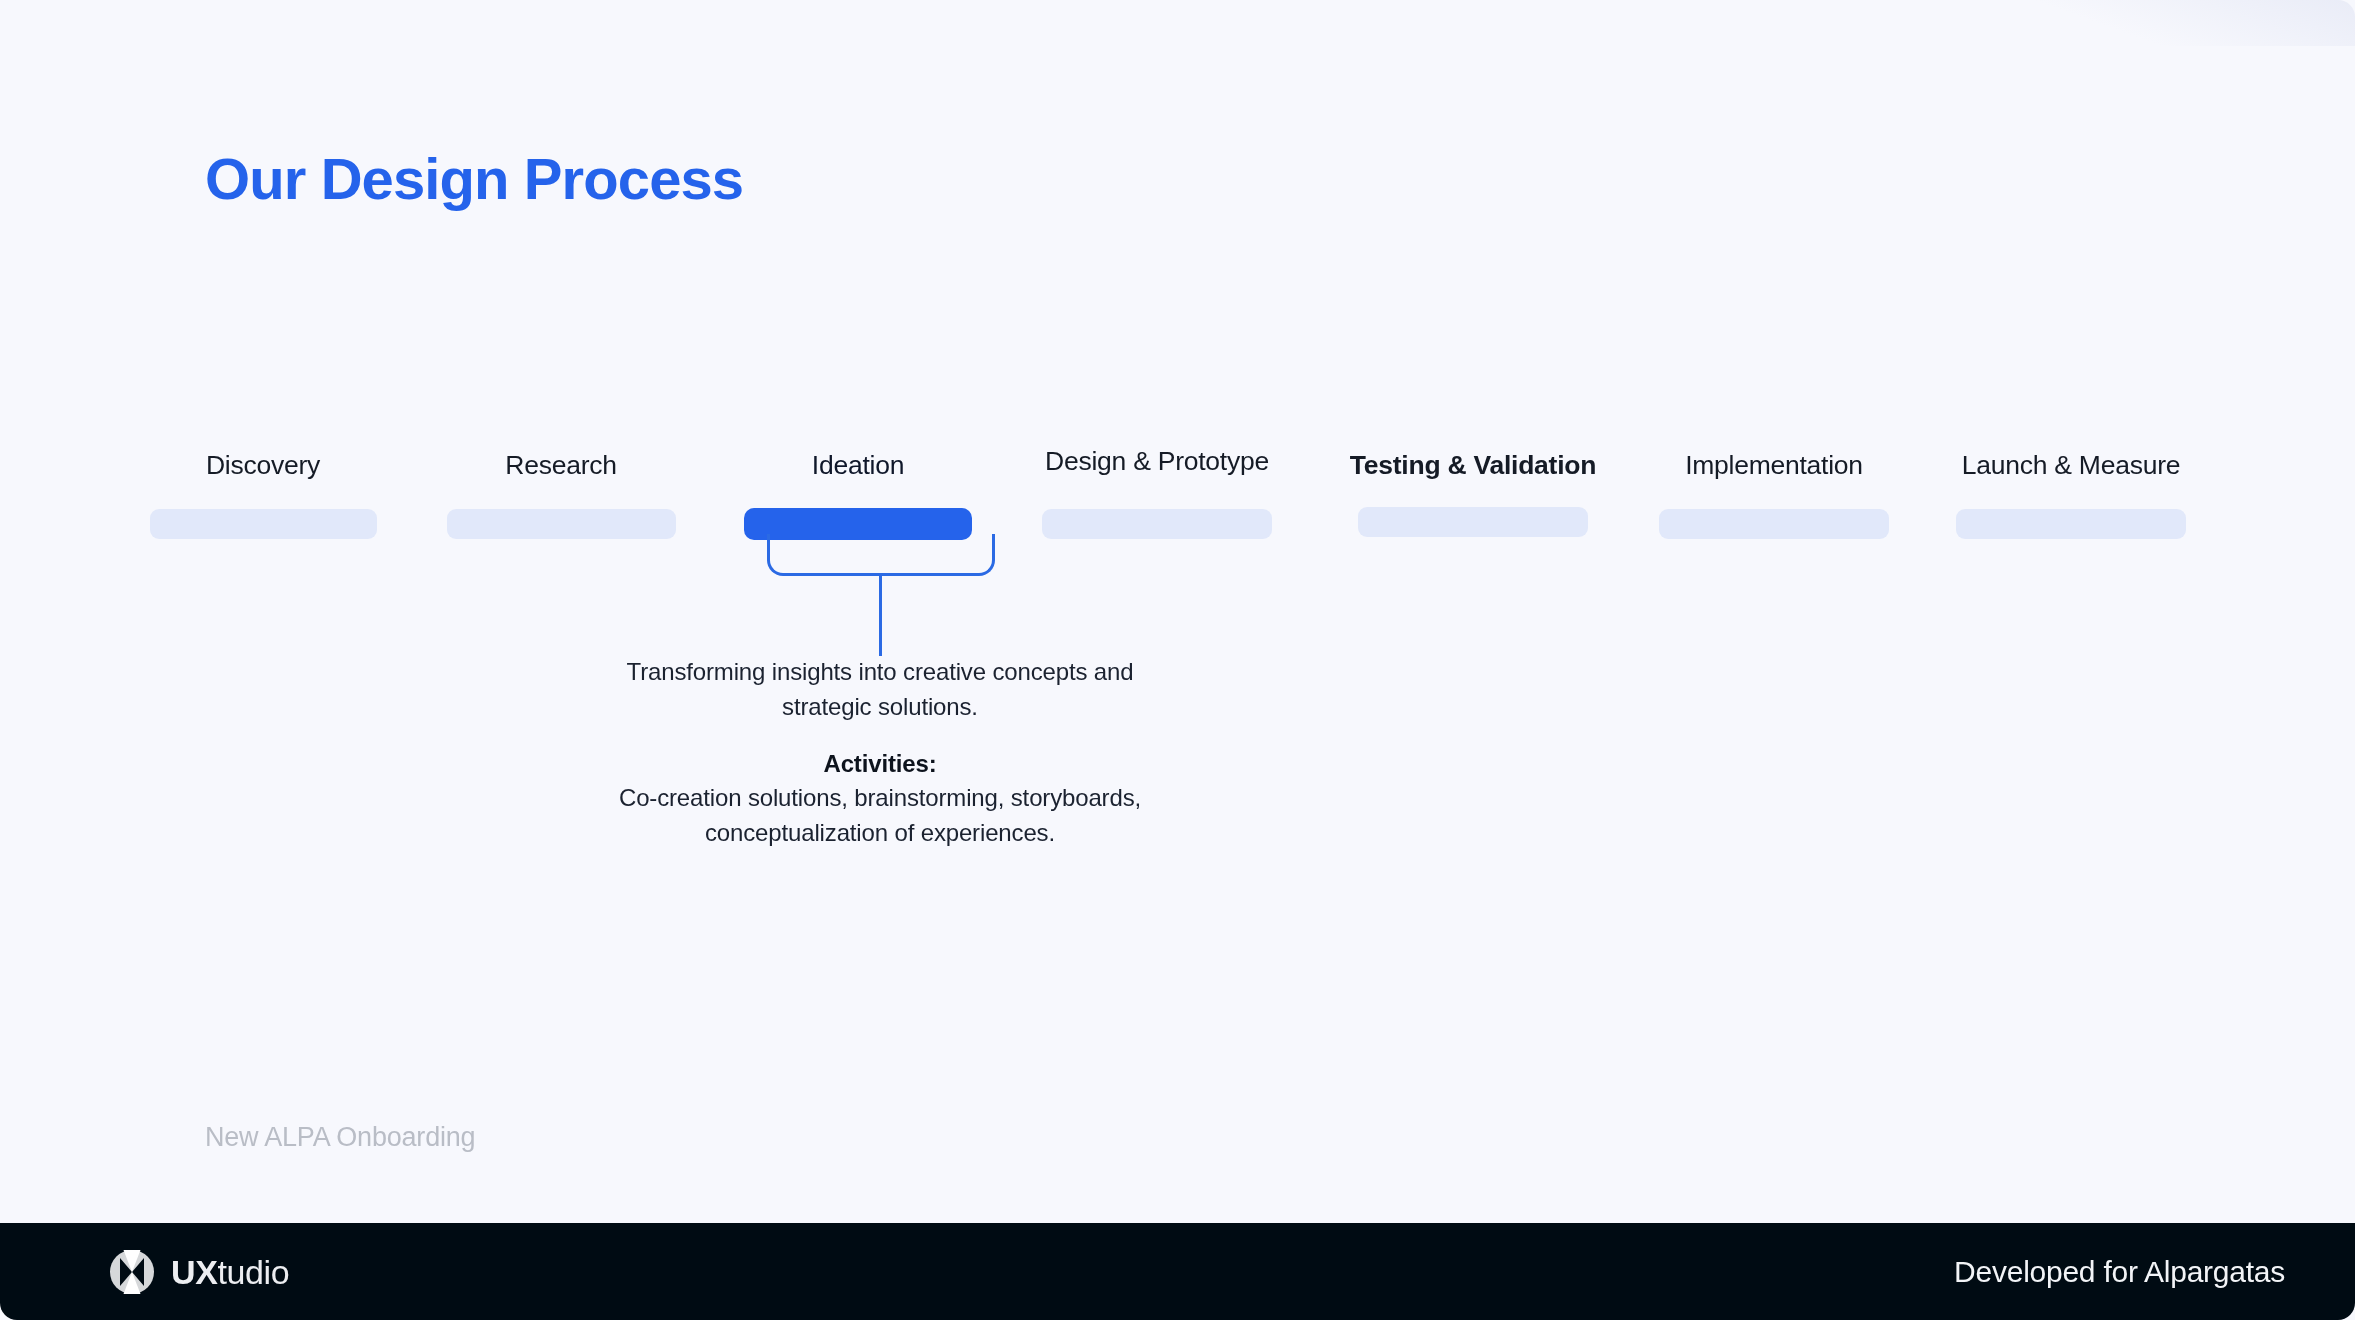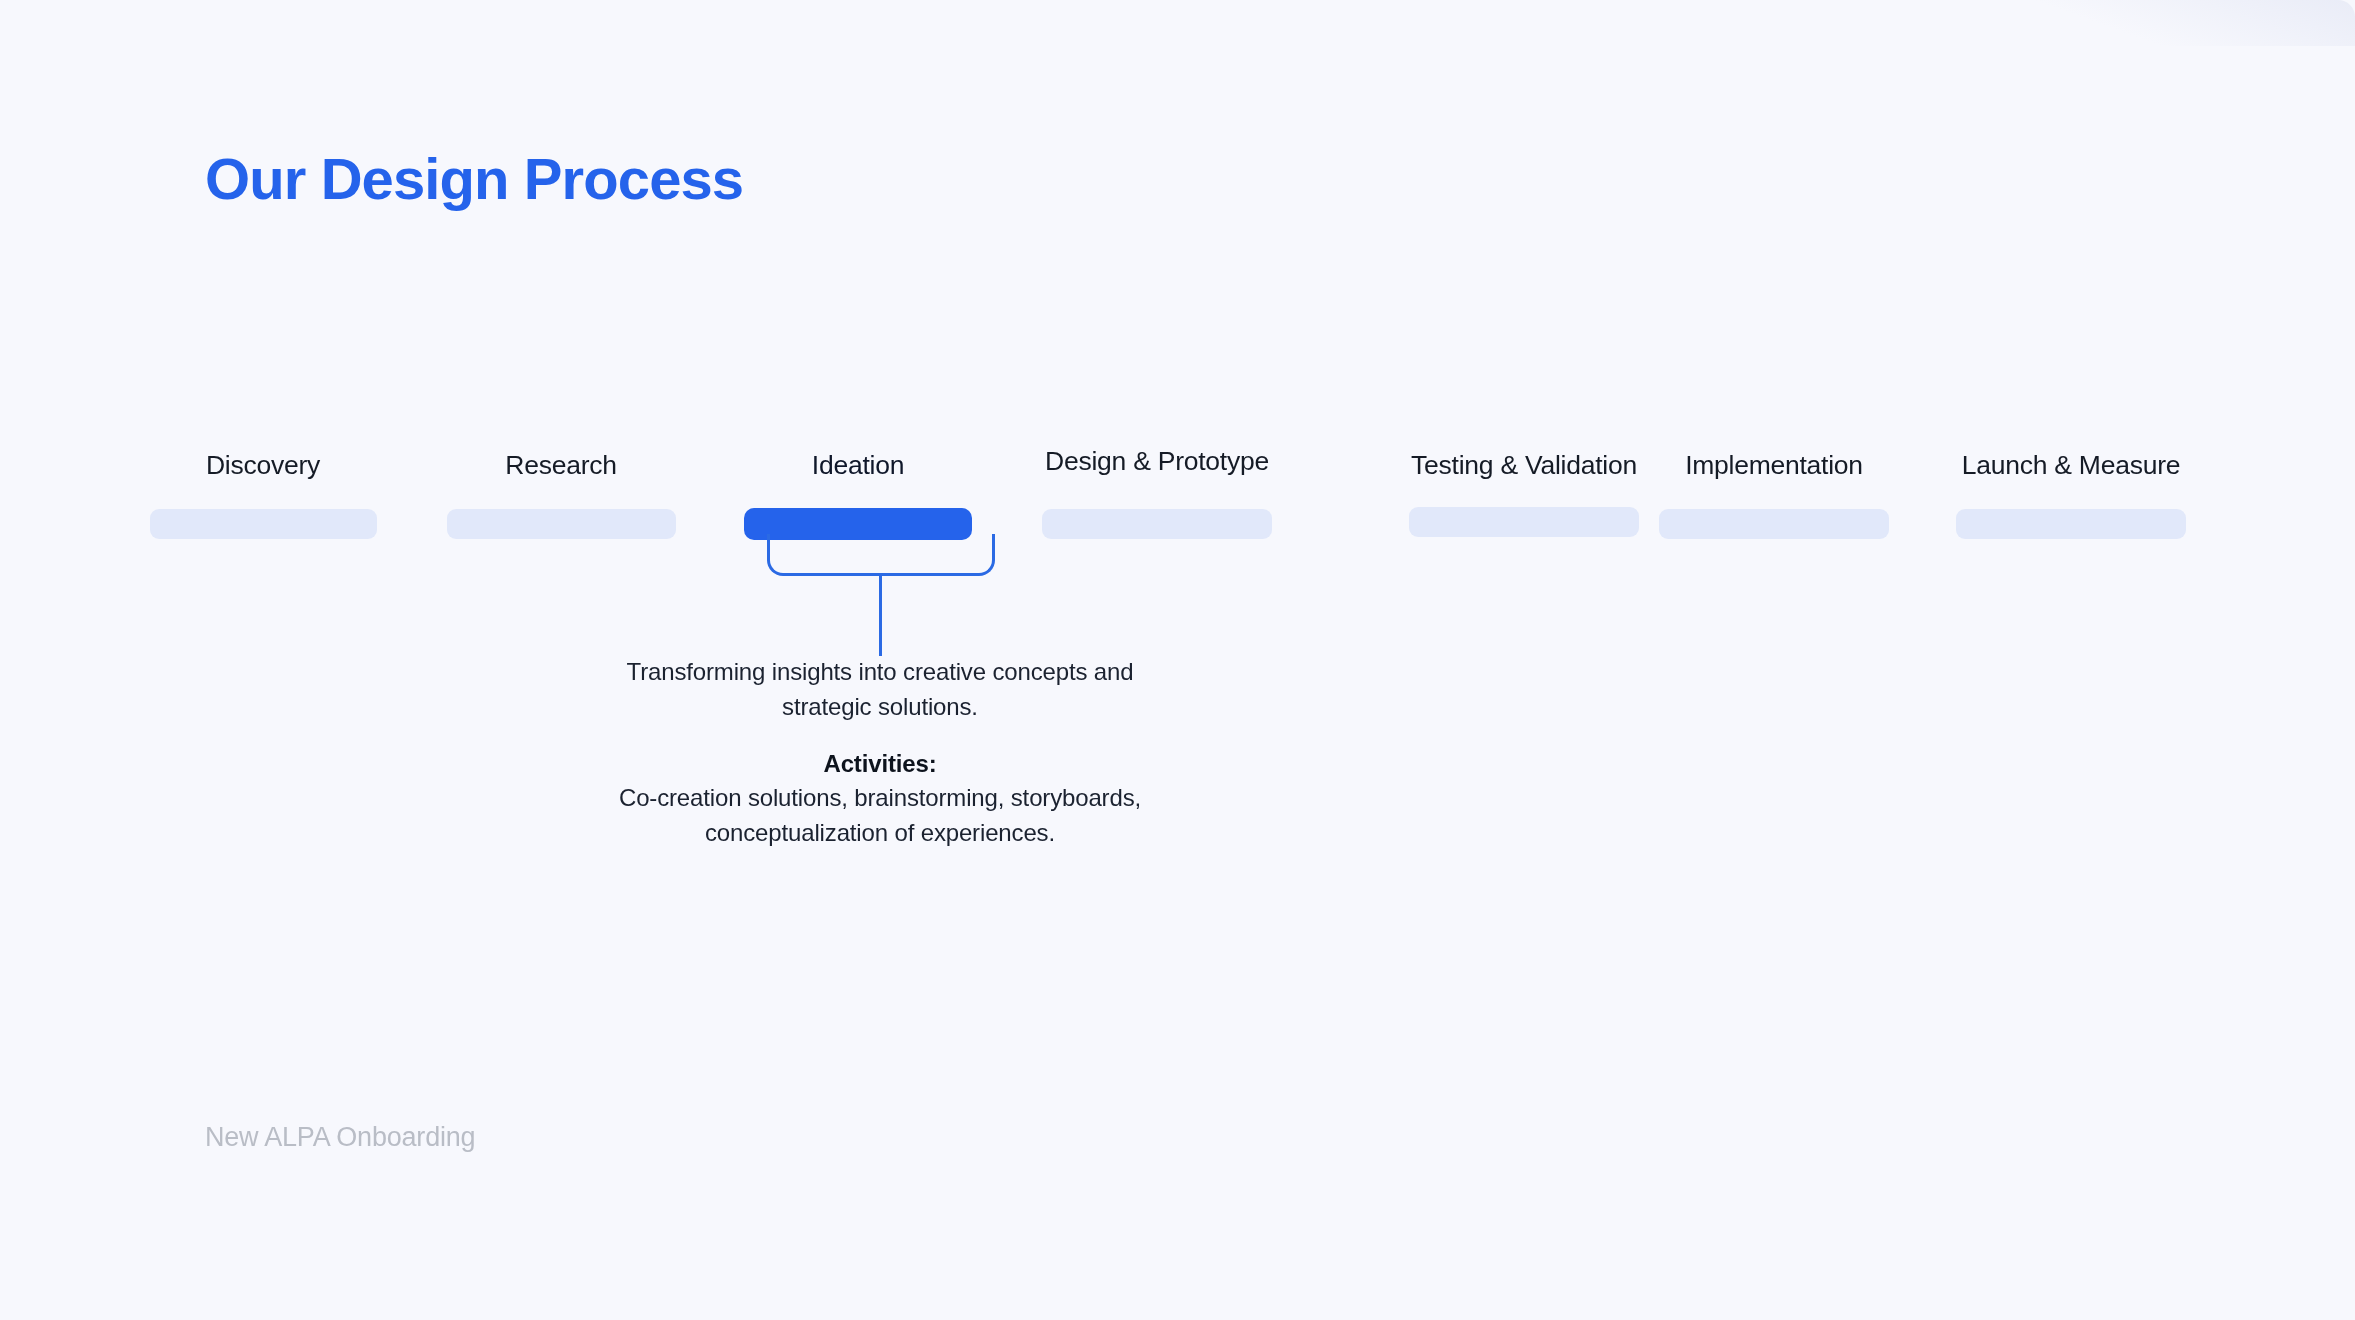--- a/index.html
+++ b/index.html
@@ -218,21 +218,21 @@
     <div class="step is-active" style="left:713px; width:290px;">
       <div class="step-label">Ideation</div>
       <div class="step-bar" style="width:228px; margin-top:26px;"></div>
     </div>
 
     <div class="step" style="left:1007px; width:300px; top:-4px;">
       <div class="step-label">Design &amp; Prototype</div>
       <div class="step-bar" style="width:230px; margin-top:31px;"></div>
     </div>
 
-    <div class="step" style="left:1374px; width:300px;">
+    <div class="step" style="left:1323px; width:300px;font-weight:bold;">
       <div class="step-label">Testing &amp; Validation</div>
       <div class="step-bar" style="width:230px; margin-top:25px;"></div>
     </div>
 
     <div class="step" style="left:1624px; width:300px;">
       <div class="step-label">Implementation</div>
       <div class="step-bar" style="width:230px; margin-top:27px;"></div>
     </div>
 
     <div class="step" style="left:1921px; width:300px;">
@@ -252,14 +252,30 @@
 
     <div class="detail-activities">
       <p class="activities-heading">Activities:</p>
       <p class="activities-body">Co-creation solutions, brainstorming, storyboards,</p>
       <p class="activities-body">conceptualization of experiences.</p>
     </div>
   </div>
 
   <div class="deck-caption">New ALPA Onboarding</div>
 
+  <div class="footer">
+
+    <div class="brand">
+      <svg class="brand-mark" viewBox="0 0 44 44">
+        <circle cx="22" cy="22" r="22" fill="#d6d8da"></circle>
+        <path d="M10 8 L22 22 L34 8 L34 36 L22 22 L10 36 Z" fill="#000b13"></path>
+        <path d="M22 22 L13.5 44 L30.5 44 Z" fill="#ffffff"></path>
+        <path d="M22 22 L13.5 0 L30.5 0 Z" fill="#ffffff"></path>
+      </svg>
+      <div class="brand-name">
+        <span class="brand-strong">UX</span><span>tudio</span>
+      </div>
+    </div>
+
+    <div class="footer-note">Developed for Alpargatas</div>
+  </div>
 
 </div>
 
 </body></html>

